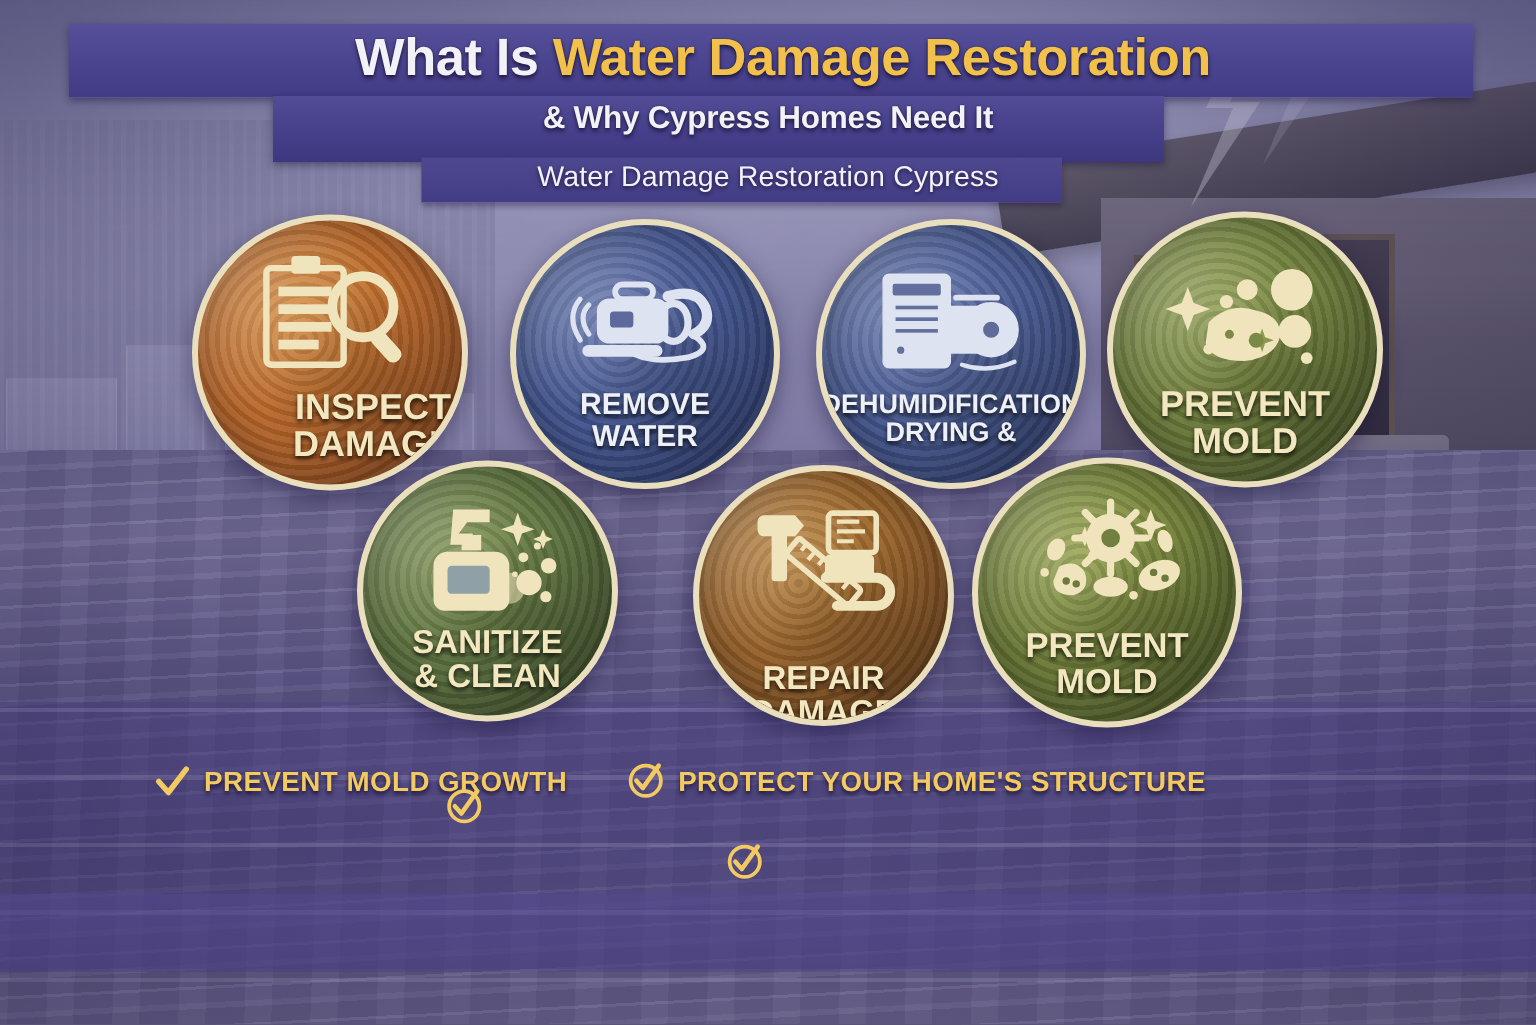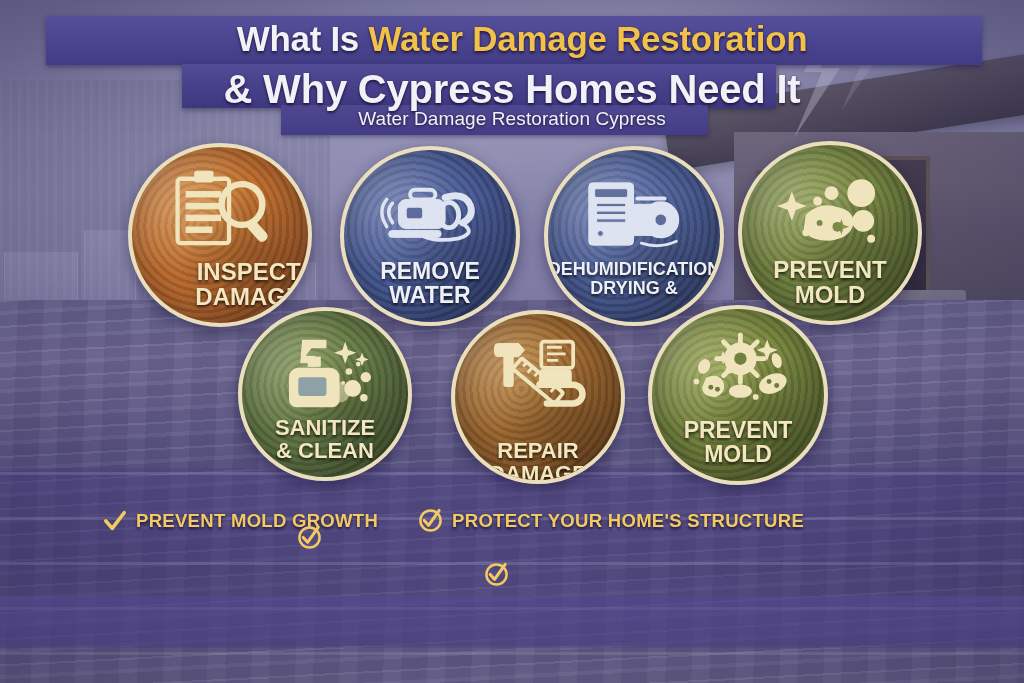--- a/index.html
+++ b/index.html
@@ -139,21 +139,21 @@
   .title-line-1, .title-line-2, .title-line-3 {
     position: absolute; left: 0; right: 0; text-align: center;
     font-weight: bold; white-space: nowrap;
   }
   .title-line-1 {
     top: 19px; font-size: 35px; letter-spacing: -.3px;
     text-shadow: 0 2px 3px rgba(20,12,45,.75), 0 0 1px rgba(0,0,0,.6);
     padding-left: 20px;
   }
   .title-line-2 {
-    top: 67px; font-size: 40px; letter-spacing: -.2px;
+    top: 67px; font-size: 21px; letter-spacing: -.2px;
     text-shadow: 0 2px 3px rgba(20,12,45,.75), 0 0 1px rgba(0,0,0,.6);
   }
   .title-line-3 {
     top: 108px; font-size: 19px; letter-spacing: .1px; font-weight: normal;
     text-shadow: 0 1px 3px rgba(20,12,45,.8);
   }
   .t-white { color: #f2f1f7; }
   .t-gold  { color: #f2c14b; }
 
   
@@ -302,21 +302,21 @@
         <rect x="30" y="28" width="17" height="12" rx="3" fill="#5c6b9c"></rect>
         <ellipse cx="74" cy="36" rx="10" ry="13" fill="none" stroke-width="5"></ellipse>
         <path d="M70 18 Q90 12 96 26 Q100 38 88 44" fill="none" stroke-width="7" stroke-linecap="round"></path>
         <path d="M86 44 Q104 54 84 60 Q62 64 48 58" fill="none" stroke-width="4" stroke-linecap="round"></path>
         <rect x="12" y="52" width="54" height="7" rx="3.5"></rect>
         <path d="M16 24 Q8 32 16 44" fill="none" stroke-width="3.5" stroke-linecap="round"></path>
         <path d="M10 20 Q0 32 10 48" fill="none" stroke-width="3.5" stroke-linecap="round"></path>
       </g>
     </svg></div>
         </div>
-        <div class="cap cap-white" style="font-size: 23px; margin-top: 3px;">
+        <div class="cap cap-white" style="font-size: 20px; margin-top: 3px;">
           <div>REMOVE</div>
           <div>WATER</div>
         </div>
       </div>
       <div class="circle c-blue2" style="left: 544px; top: 146px; width: 172px; height: 172px;">
         <div class="tex"></div>
         <div class="icon-wrap" style="height: 86px; margin-top: 21px;">
           <div style="width:107px;height:100%;">
     <svg viewBox="0 0 110 76" width="100%" height="100%">
       <g fill="#dde3f0" stroke="#dde3f0">
@@ -384,21 +384,21 @@
         <path d="M94 20 l2 5 5 2 -5 2 -2 5 -2 -5 -5 -2 5 -2 z"></path>
         <circle cx="70" cy="62" r="11" opacity=".55"></circle>
       </g>
     </svg></div>
         </div>
         <div class="cap cap-cream" style="font-size: 22px; margin-top: 3px;">
           <div>SANITIZE</div>
           <div>&amp; CLEAN</div>
         </div>
       </div>
-      <div class="circle c-brown" style="left: 451px; top: 310px; width: 166px; height: 166px; gap: 24px;">
+      <div class="circle c-brown" style="left: 462px; top: 310px; width: 166px; height: 166px; gap: 24px;">
         <div class="tex"></div>
         <div class="icon-wrap" style="height: 83px; margin-top: 20px;">
           <div style="width:103px;height:100%;">
     <svg viewBox="0 0 110 80" width="100%" height="100%">
       <g fill="#f0e4bd" stroke="#f0e4bd">
         <path d="M12 8 h22 l6 7 -6 7 h-22 a4 4 0 0 1 -4 -4 v-6 a4 4 0 0 1 4 -4 z"></path>
         <rect x="18" y="20" width="10" height="34" rx="2"></rect>
         <g transform="rotate(40 46 44)">
           <rect x="26" y="34" width="58" height="15" rx="2" fill="none" stroke-width="4"></rect>
           <path d="M33 34 v6 M41 34 v8 M49 34 v6 M57 34 v8 M65 34 v6 M73 34 v8" stroke-width="3"></path>

